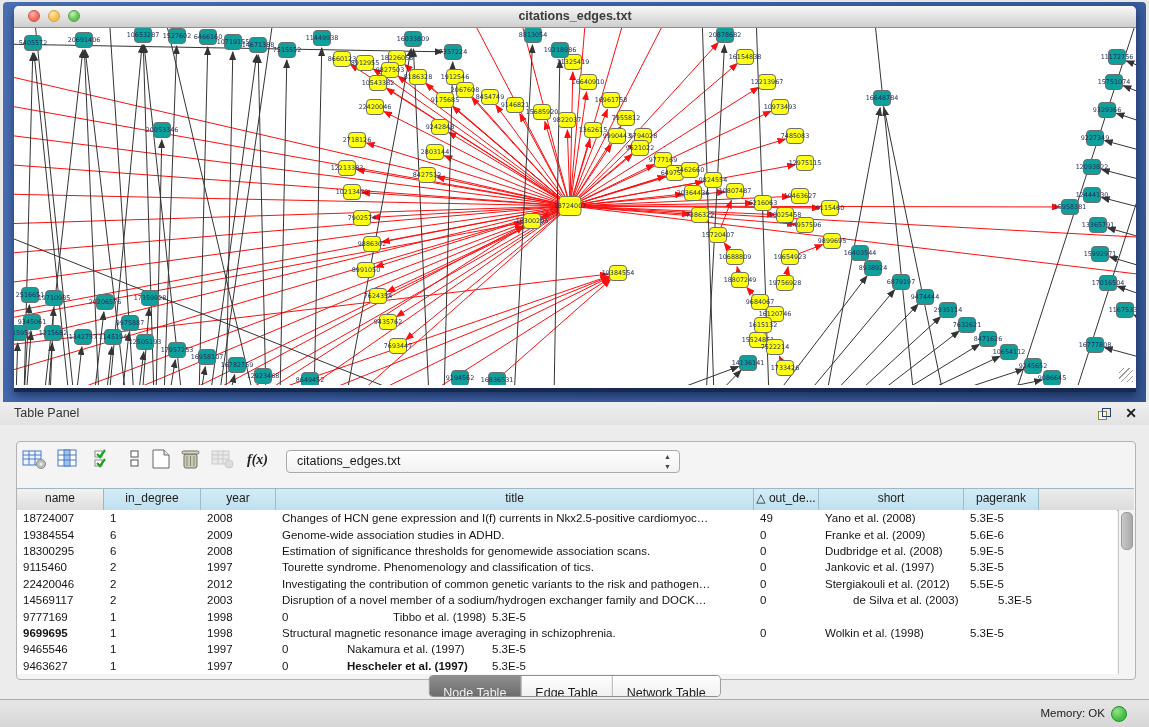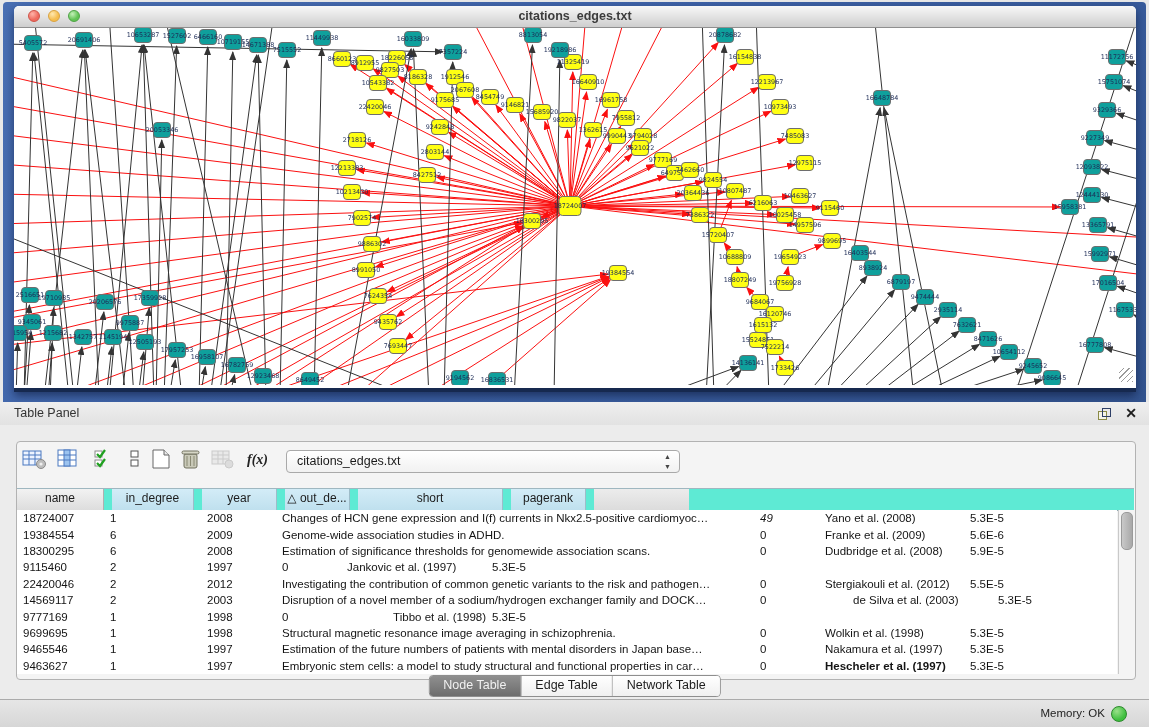--- a/index.html
+++ b/index.html
@@ -30,32 +30,32 @@
   .tp-float .sq1{position:absolute;left:0;bottom:0;width:7px;height:7px;border:1.4px solid #8a8a46;background:#f4f4e8;}
   .tp-float .sq2{position:absolute;right:0;top:0;width:7px;height:7px;border:1.4px solid #2e3f66;background:transparent;}
   .tp-close{position:absolute;right:12px;top:3px;font-size:14px;font-weight:bold;color:#1d1d1d;cursor:default;}
   .tp-box{position:absolute;left:16px;top:39px;width:1118px;height:237px;background:#f4f4f4;border:1px solid #b2b2b2;border-radius:4px;}
   .toolbar{position:absolute;left:0;top:0;width:100%;height:40px;}
   .tbi{position:absolute;top:6px;width:28px;height:28px;display:flex;align-items:flex-start;justify-content:center;}
   .combo{position:absolute;left:269px;top:8px;width:394px;height:23px;background:linear-gradient(#ffffff,#f1f1f1);border:1px solid #a9a9a9;border-radius:4px;box-sizing:border-box;font-size:12.5px;color:#1a1a1a;}
   .combo .val{position:absolute;left:10px;top:3px;}
   .combo .arrows{position:absolute;right:8px;top:1px;font-size:7px;color:#444;line-height:10px;text-align:center;}
   
-  .thead{position:absolute;left:0;top:46px;width:1117px;height:21px;display:flex;border-top:1px solid #9fb7c0;border-bottom:1px solid #8fa7b0;background:#5eead4;gap:8px;}
+  .thead{position:absolute;left:0;top:46px;width:1117px;height:21px;display:flex;border-top:1px solid #9fb7c0;border-bottom:1px solid #8fa7b0;background:#84cc16;}
   .th{box-sizing:border-box;border-right:1px solid #9dbcc9;font-size:12px;color:#1c1c1c;text-align:center;line-height:19px;background:linear-gradient(#d3ecf7,#bfe0ee);overflow:hidden;white-space:nowrap;}
   .th.first{background:linear-gradient(#f2f2f2,#dddddd);border-right:1px solid #b0b0b0;}
   .th.filler{border-right:none;background:linear-gradient(#ececec,#dcdcdc);}
   .tbody{position:absolute;left:0;top:68px;width:1100px;height:164px;background:#fff;overflow:hidden;}
   .trow{display:flex;height:16.4px;align-items:center;}
   .td{box-sizing:border-box;padding-left:6px;font-size:11.5px;color:#141414;white-space:nowrap;overflow:hidden;}
   .vscroll{position:absolute;right:1px;top:68px;width:15px;height:164px;background:#f4f4f4;border-left:1px solid #c9c9c9;}
   .vthumb{position:absolute;left:2px;top:2px;width:10px;height:36px;border-radius:5px;background:linear-gradient(90deg,#c9c9c9,#a8a8a8);border:1px solid #9a9a9a;}
   
   .tabs{position:absolute;left:50%;transform:translateX(-50%);top:273px;height:20px;display:flex;border:1px solid #8e8e8e;border-radius:4px;overflow:hidden;background:#fdfdfd;}
-  .tab{font-size:12.5px;padding:0 14px;line-height:19px;color:#1d1d1d;border-right:1px solid #a8a8a8;background:linear-gradient(#ffffff,#f0f0f0);}
+  .tab{font-size:12.5px;padding:8px 14px;line-height:19px;color:#1d1d1d;border-right:1px solid #a8a8a8;background:linear-gradient(#ffffff,#f0f0f0);}
   .tab:last-child{border-right:none;}
   .tab.active{background:linear-gradient(#8f8f8f,#6d6d6d);color:#f1f1f1;}
 
   
   .status-bar{position:absolute;left:0;top:699px;width:1149px;height:28px;background:linear-gradient(#e6e6e6,#d6d6d6);border-top:1px solid #ababab;}
   .mem-label{position:absolute;right:44px;top:7px;font-size:11.5px;color:#222;}
   .mem-dot{position:absolute;right:22px;top:6px;width:14px;height:14px;border-radius:50%;background:radial-gradient(circle at 35% 30%,#9ae08a,#3fbf3f 65%);border:1px solid #2b8a2b;}
 </style>
 </head>
 <body>
@@ -827,34 +827,35 @@
               </svg>
             </div>
           </div>
         <div class="combo">
           <span class="val">citations_edges.txt</span>
           <span class="arrows">▲<br>▼</span>
         </div>
       </div>
       <div class="thead" id="thead">
           <div class="th first" style="width: 87px;">name</div>
-          <div class="th" style="width: 82px;">in_degree</div>
+          <div class="th" style="width: 97px;">in_degree</div>
           <div class="th" style="width: 75px;">year</div>
+          <div class="th" style="width: 478px;">title</div>
           <div class="th" style="width: 65px;">△ out_de...</div>
           <div class="th" style="width: 145px;">short</div>
           <div class="th" style="width: 75px;">pagerank</div>
           <div class="th filler" style="width: 95px;"></div>
         </div>
       <div class="tbody" id="tbody">
           <div class="trow">
             <div class="td" style="width: 87px;">18724007</div>
             <div class="td" style="width: 97px;">1</div>
             <div class="td" style="width: 75px;">2008</div>
             <div class="td" style="width: 478px;">Changes of HCN gene expression and I(f) currents in Nkx2.5-positive cardiomyoc…</div>
-            <div class="td" style="width: 65px; font-style: italic;">49</div>
+            <div class="td" style="width: 65px;">49</div>
             <div class="td" style="width: 145px;">Yano et al. (2008)</div>
             <div class="td" style="width: 75px;">5.3E-5</div>
           </div>
           <div class="trow">
             <div class="td" style="width: 87px;">19384554</div>
             <div class="td" style="width: 97px;">6</div>
             <div class="td" style="width: 75px;">2009</div>
             <div class="td" style="width: 478px;">Genome-wide association studies in ADHD.</div>
             <div class="td" style="width: 65px;">0</div>
             <div class="td" style="width: 145px;">Franke et al. (2009)</div>
@@ -866,20 +867,21 @@
             <div class="td" style="width: 75px;">2008</div>
             <div class="td" style="width: 478px;">Estimation of significance thresholds for genomewide association scans.</div>
             <div class="td" style="width: 65px;">0</div>
             <div class="td" style="width: 145px;">Dudbridge et al. (2008)</div>
             <div class="td" style="width: 75px;">5.9E-5</div>
           </div>
           <div class="trow">
             <div class="td" style="width: 87px;">9115460</div>
             <div class="td" style="width: 97px;">2</div>
             <div class="td" style="width: 75px;">1997</div>
+            <div class="td" style="width: 478px;">Tourette syndrome. Phenomenology and classification of tics.</div>
             <div class="td" style="width: 65px;">0</div>
             <div class="td" style="width: 145px;">Jankovic et al. (1997)</div>
             <div class="td" style="width: 75px;">5.3E-5</div>
           </div>
           <div class="trow">
             <div class="td" style="width: 87px;">22420046</div>
             <div class="td" style="width: 97px;">2</div>
             <div class="td" style="width: 75px;">2012</div>
             <div class="td" style="width: 478px;">Investigating the contribution of common genetic variants to the risk and pathogen…</div>
             <div class="td" style="width: 65px;">0</div>
@@ -897,42 +899,40 @@
           </div>
           <div class="trow">
             <div class="td" style="width: 87px;">9777169</div>
             <div class="td" style="width: 97px;">1</div>
             <div class="td" style="width: 75px;">1998</div>
             <div class="td" style="width: 65px;">0</div>
             <div class="td" style="width: 145px; text-align: right;">Tibbo et al. (1998)</div>
             <div class="td" style="width: 75px;">5.3E-5</div>
           </div>
           <div class="trow">
-            <div class="td" style="width: 87px;">9699695</div>
+            <div class="td" style="width: 87px; font-weight: bold;">9699695</div>
             <div class="td" style="width: 97px;">1</div>
             <div class="td" style="width: 75px;">1998</div>
             <div class="td" style="width: 478px;">Structural magnetic resonance image averaging in schizophrenia.</div>
             <div class="td" style="width: 65px;">0</div>
             <div class="td" style="width: 145px;">Wolkin et al. (1998)</div>
             <div class="td" style="width: 75px;">5.3E-5</div>
           </div>
           <div class="trow">
             <div class="td" style="width: 87px;">9465546</div>
             <div class="td" style="width: 97px;">1</div>
             <div class="td" style="width: 75px;">1997</div>
-            <div class="td" style="width: 478px;">Estimation of the future numbers of patients with mental disorders in Japan base…</div>
             <div class="td" style="width: 65px;">0</div>
             <div class="td" style="width: 145px;">Nakamura et al. (1997)</div>
             <div class="td" style="width: 75px;">5.3E-5</div>
           </div>
           <div class="trow">
             <div class="td" style="width: 87px;">9463627</div>
             <div class="td" style="width: 97px;">1</div>
             <div class="td" style="width: 75px;">1997</div>
-            <div class="td" style="width: 478px;">Embryonic stem cells: a model to study structural and functional properties in car…</div>
             <div class="td" style="width: 65px;">0</div>
             <div class="td" style="width: 145px; font-weight: bold;">Hescheler et al. (1997)</div>
             <div class="td" style="width: 75px;">5.3E-5</div>
           </div>
         </div>
       <div class="vscroll">
           <div class="vthumb"></div>
         </div>
     </div>
 

